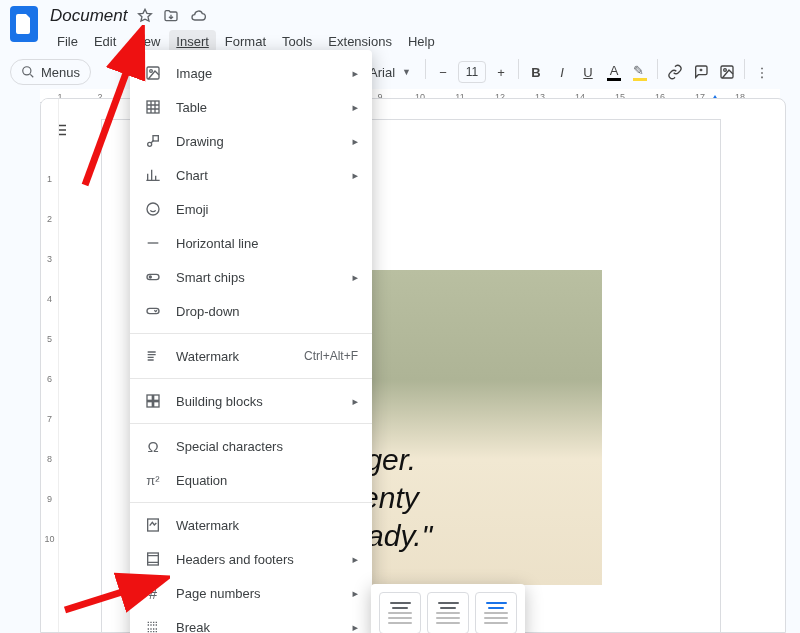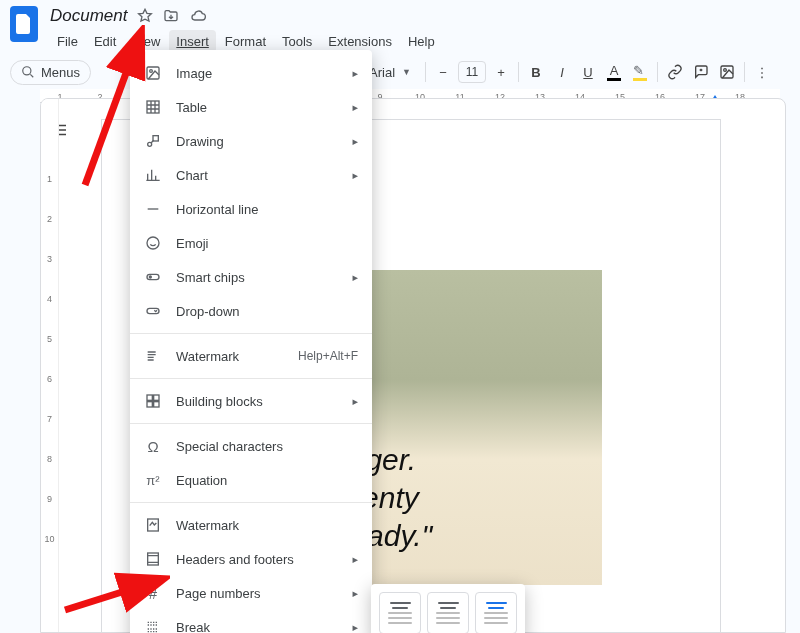--- a/index.html
+++ b/index.html
@@ -8,21 +8,21 @@
   .hdr { display:flex; align-items:flex-start; padding:6px 10px 0 10px; }
   .docs-logo { width:28px; height:36px; background:#1a73e8; border-radius:4px; margin-right:12px; display:flex; align-items:center; justify-content:center; }
   .docs-logo svg{fill:#fff;}
   .title-row { display:flex; align-items:center; gap:10px; height:20px;font-style:italic;}
   .doc-title { font-size:17px; color:#202124;}
   .title-icn { color:#5f6368; display:flex;}
   .menubar { display:flex; gap:2px; margin-top:4px;}
   .menubar span{ padding:4px 7px; font-size:13px; color:#3c4043; border-radius:4px;}
   .menubar span.active{ background:#e8eaed;text-decoration:underline;}
   
-  .tb { display:flex; align-items:center; padding:4px 10px; margin-top:2px;}
+  .tb { display:flex; padding:4px 10px; margin-top:2px;}
   .tb .pill{ display:flex; align-items:center; gap:6px; border:1px solid #dadce0; border-radius:16px; padding:4px 10px; font-size:13px; color:#3c4043;}
   .tb .ibtn{ width:26px; height:26px; display:flex; align-items:center; justify-content:center; color:#444; border-radius:4px;}
   .tb .sep{ width:1px; height:20px; background:#dadce0; margin:0 4px;}
   .fontname{ display:flex; align-items:center; gap:4px; padding:0 8px; font-size:13px; min-width:60px;}
   .fsize{ display:flex; align-items:center;}
   .fsize .fsbox{ border:1px solid #dadce0; border-radius:4px; width:28px; height:22px; display:flex; align-items:center; justify-content:center; font-size:12px; margin:0 2px;}
   .bold{font-weight:700;} .ital{font-style:italic;} .under{text-decoration:underline;}
   .drop{ font-size:9px; color:#5f6368; margin-left:3px;}
   .accent{ display:inline-block; width:14px; border-bottom:3px solid #000; text-align:center;}
   .marker{ display:inline-block; width:14px; border-bottom:3px solid #fdd835; color:#5f6368;}
@@ -248,37 +248,37 @@
         <svg width="16" height="16" viewBox="0 0 24 24" fill="none" stroke="#5f6368" stroke-width="2">
           <path d="M4 20V10M10 20V4M16 20v-7M22 20H2"></path>
         </svg>
       </span>
       <span class="lbl">Chart</span>
       <span class="ar">▸</span>
     </div>
     <div class="mi">
       <span class="ic">
         <svg width="16" height="16" viewBox="0 0 24 24" fill="none" stroke="#5f6368" stroke-width="2">
-          <path d="M4 12h16"></path>
-        </svg>
-      </span>
-      <span class="lbl">Horizontal line</span>
-    </div>
-    <div class="mi">
-      <span class="ic">
-        <svg width="16" height="16" viewBox="0 0 24 24" fill="none" stroke="#5f6368" stroke-width="2">
           <circle cx="12" cy="12" r="9"></circle>
           <path d="M8 14s1.5 2 4 2 4-2 4-2M9 9h.01M15 9h.01"></path>
         </svg>
       </span>
       <span class="lbl">Emoji</span>
     </div>
     <div class="mi">
       <span class="ic">
         <svg width="16" height="16" viewBox="0 0 24 24" fill="none" stroke="#5f6368" stroke-width="2">
+          <path d="M4 12h16"></path>
+        </svg>
+      </span>
+      <span class="lbl">Horizontal line</span>
+    </div>
+    <div class="mi">
+      <span class="ic">
+        <svg width="16" height="16" viewBox="0 0 24 24" fill="none" stroke="#5f6368" stroke-width="2">
           <rect x="3" y="8" width="18" height="8" rx="4"></rect>
           <circle cx="8" cy="12" r="1.5" fill="#5f6368"></circle>
         </svg>
       </span>
       <span class="lbl">Smart chips</span>
       <span class="ar">▸</span>
     </div>
     <div class="mi">
       <span class="ic">
         <svg width="16" height="16" viewBox="0 0 24 24" fill="none" stroke="#5f6368" stroke-width="2">
@@ -289,21 +289,21 @@
       <span class="lbl">Drop-down</span>
     </div>
     <div class="msep"></div>
     <div class="mi">
       <span class="ic">
         <svg width="16" height="16" viewBox="0 0 24 24" fill="none" stroke="#5f6368" stroke-width="2">
           <path d="M4 6h12M4 10h12M4 14h9M4 18h9"></path>
         </svg>
       </span>
       <span class="lbl">Watermark</span>
-      <span class="sc">Help+Alt+F</span>
+      <span class="sc">Ctrl+Alt+F</span>
     </div>
     <div class="msep"></div>
     <div class="mi">
       <span class="ic">
         <svg width="16" height="16" viewBox="0 0 24 24" fill="none" stroke="#5f6368" stroke-width="2">
           <rect x="3" y="3" width="8" height="8"></rect>
           <rect x="13" y="3" width="8" height="8"></rect>
           <rect x="3" y="13" width="8" height="8"></rect>
           <rect x="13" y="13" width="8" height="8"></rect>
         </svg>

